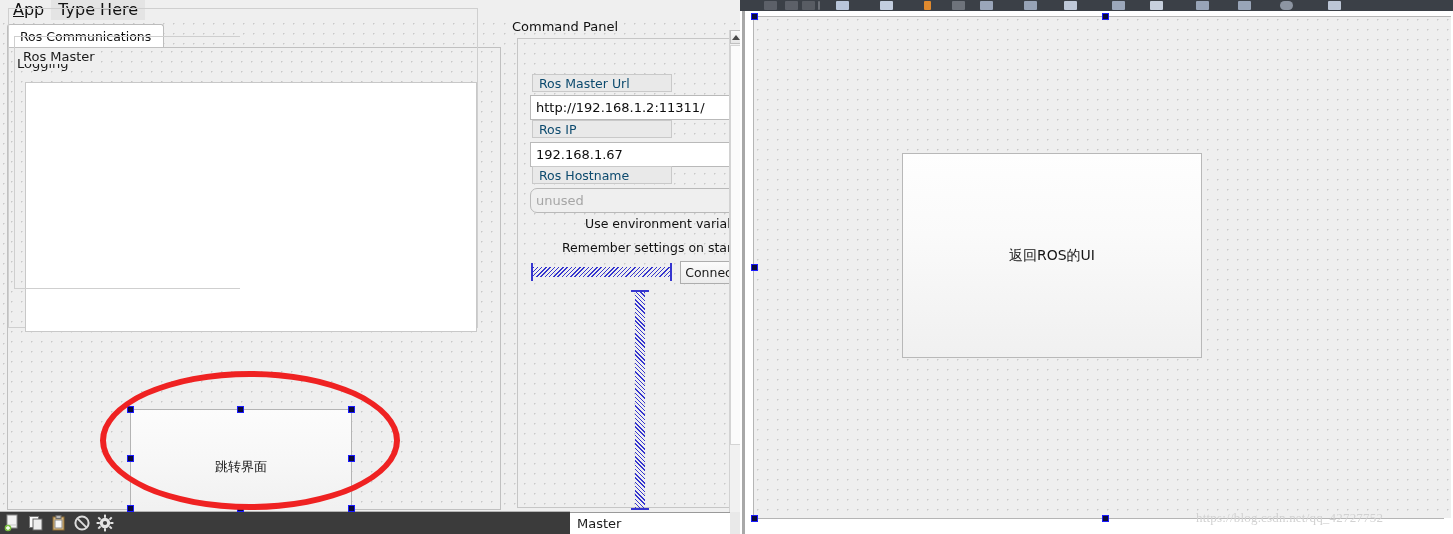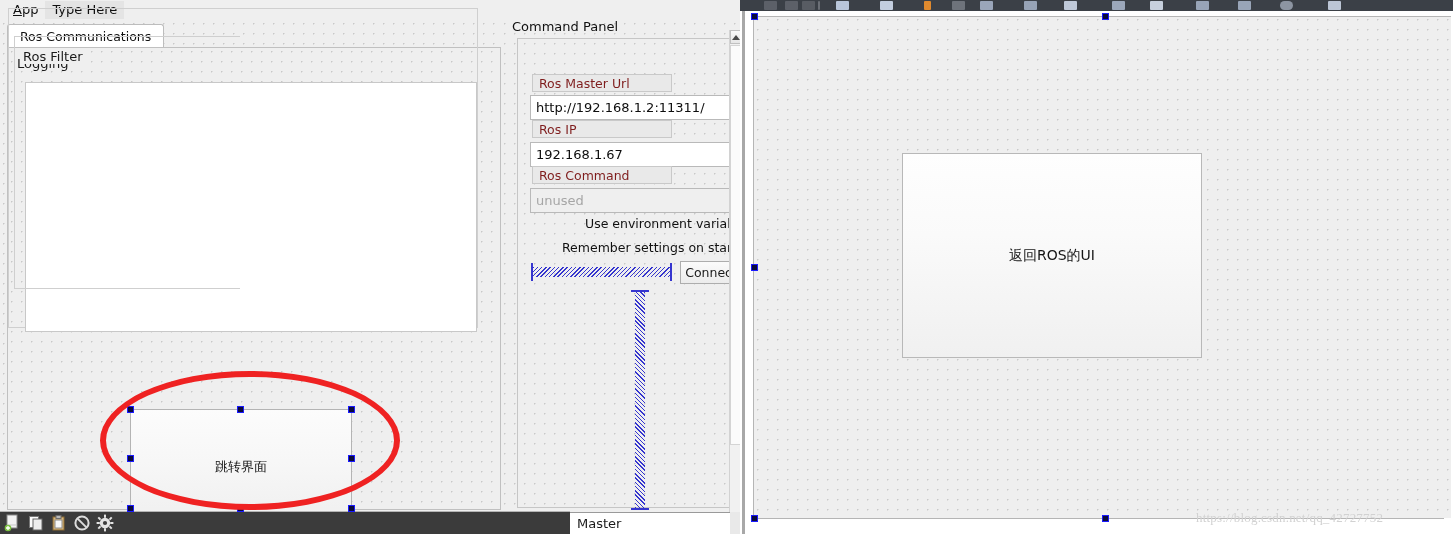--- a/index.html
+++ b/index.html
@@ -32,21 +32,21 @@
     overflow: hidden;
   }
   .menubar {
     position: absolute; left: 0; top: 0; width: 740px; height: 20px;
     background: #efefef;
     display: flex; align-items: center;
     padding-left: 6px;
     box-sizing: border-box;
   }
   .menu-item {
-    font-size: 13px; color: #121212;
+    font-size: 16px; color: #121212;
     padding: 1px 7px 2px 7px;
     white-space: nowrap;
   }
   .menu-item.mnemonic u { text-decoration: underline; }
   .menu-item.placeholder {
     background: #e4e4e4;
     color: #111;
   }
 
   
@@ -139,21 +139,21 @@
   }
   .d-label {
     position: absolute;
     height: 18px;
     background: #e9e9e9;
     border: 1px solid #c9c9c9;
     box-sizing: border-box;
     display: flex; align-items: center;
     padding-left: 6px;
     font-size: 12.5px;
-    color: #7f1d1d;
+    color: #0c4a6e;
   }
   .d-input {
     position: absolute;
     height: 25px;
     background: #ffffff;
     border: 1px solid #b9b9b9;
     box-sizing: border-box;
     display: flex; align-items: center;
     padding-left: 5px;
     font-size: 13px;
@@ -343,30 +343,30 @@
     <div class="red-ellipse"></div>
 
     <div class="grid" style="position:absolute;left:501px;top:20px;width:239px;height:492px;"></div>
 
     <div class="cmd-pane">
       <div class="cmd-title">Command Panel</div>
       <div class="cmd-frame"></div>
     </div>
 
     <div class="grp-rosmaster"></div>
-    <div class="grp-rosmaster-title">Ros Filter</div>
+    <div class="grp-rosmaster-title">Ros Master</div>
 
     <div class="d-label" style="left:532px;top:74px;width:140px;">Ros Master Url</div>
     <div class="d-input" style="left:530px;top:95px;width:212px;">http://192.168.1.2:11311/</div>
 
     <div class="d-label" style="left:532px;top:120px;width:140px;">Ros IP</div>
     <div class="d-input" style="left:530px;top:142px;width:212px;">192.168.1.67</div>
 
-    <div class="d-label" style="left:532px;top:166px;width:140px;">Ros Command</div>
-    <div class="d-input disabled" style="left:530px;top:188px;width:212px;">unused</div>
+    <div class="d-label" style="left:532px;top:166px;width:140px;">Ros Hostname</div>
+    <div class="d-input disabled" style="left:530px;top:188px;width:212px;border-radius:7px;">unused</div>
 
     <div class="chk-row" style="left:585px;top:216px;">Use environment variable</div>
     <div class="chk-row" style="left:562px;top:240px;">Remember settings on startup</div>
 
     <div class="spacer-h" style="left:531px;top:261px;width:141px;">
       <div class="bar-l"></div>
       <div class="zig"></div>
       <div class="bar-r"></div>
     </div>
     <div class="btn-connect" style="left:680px;top:261px;width:62px;">Connect</div>

